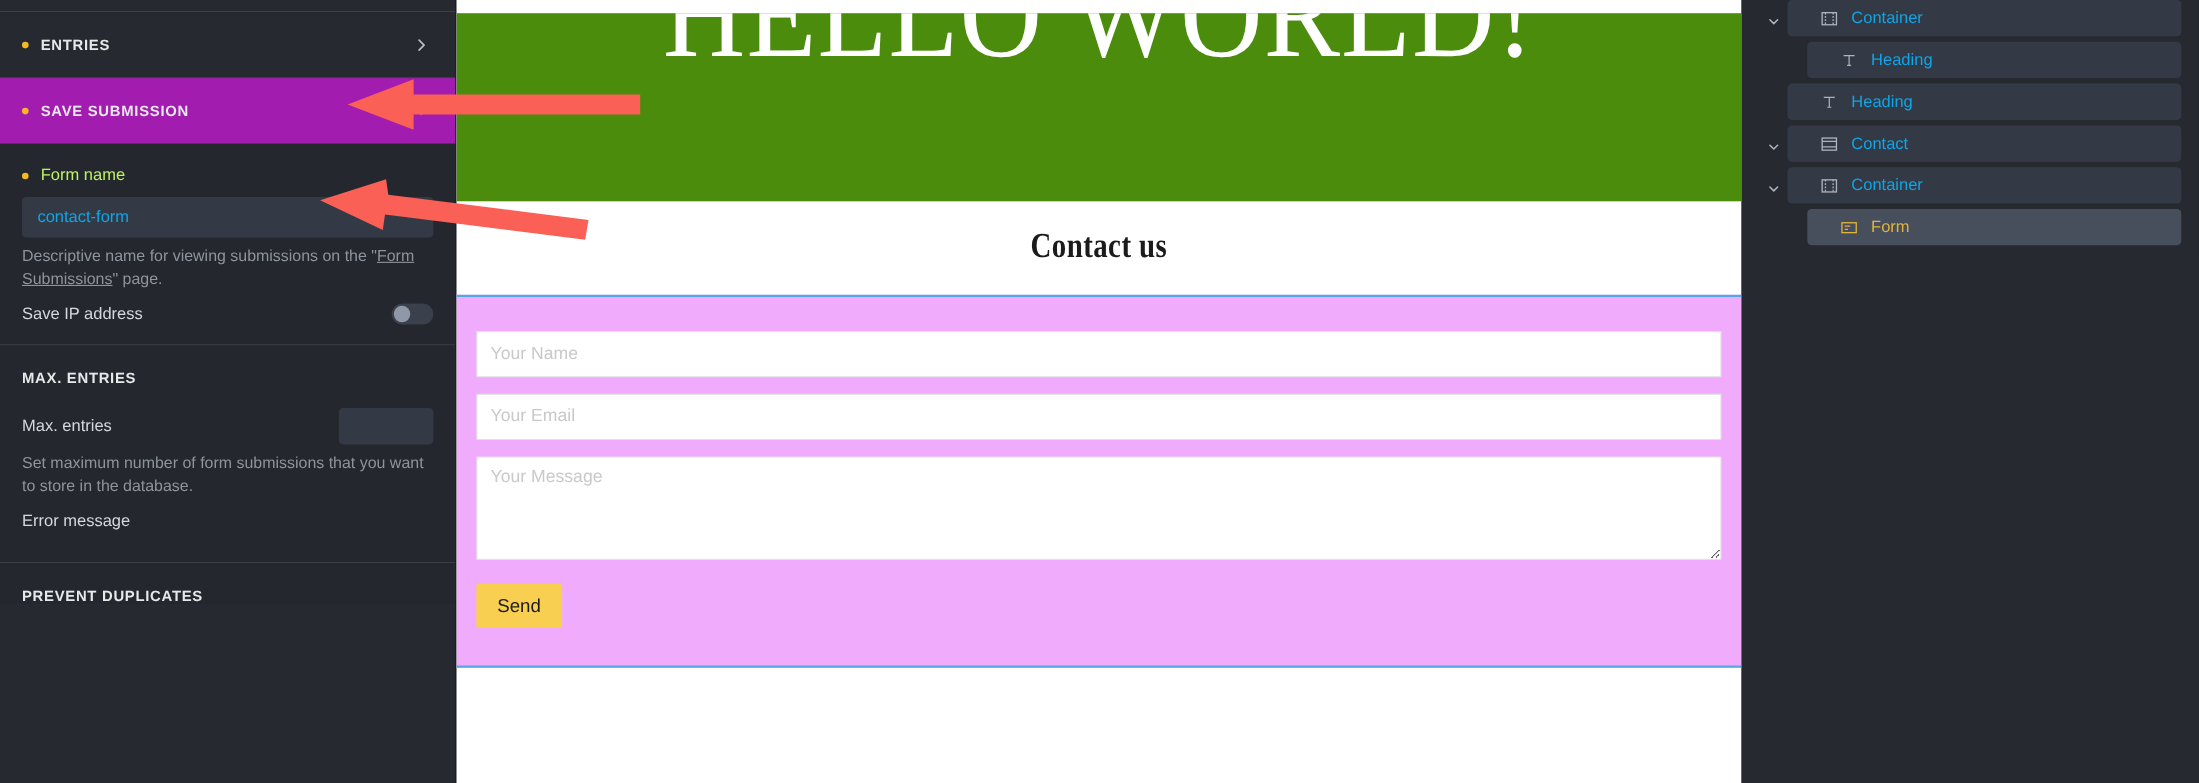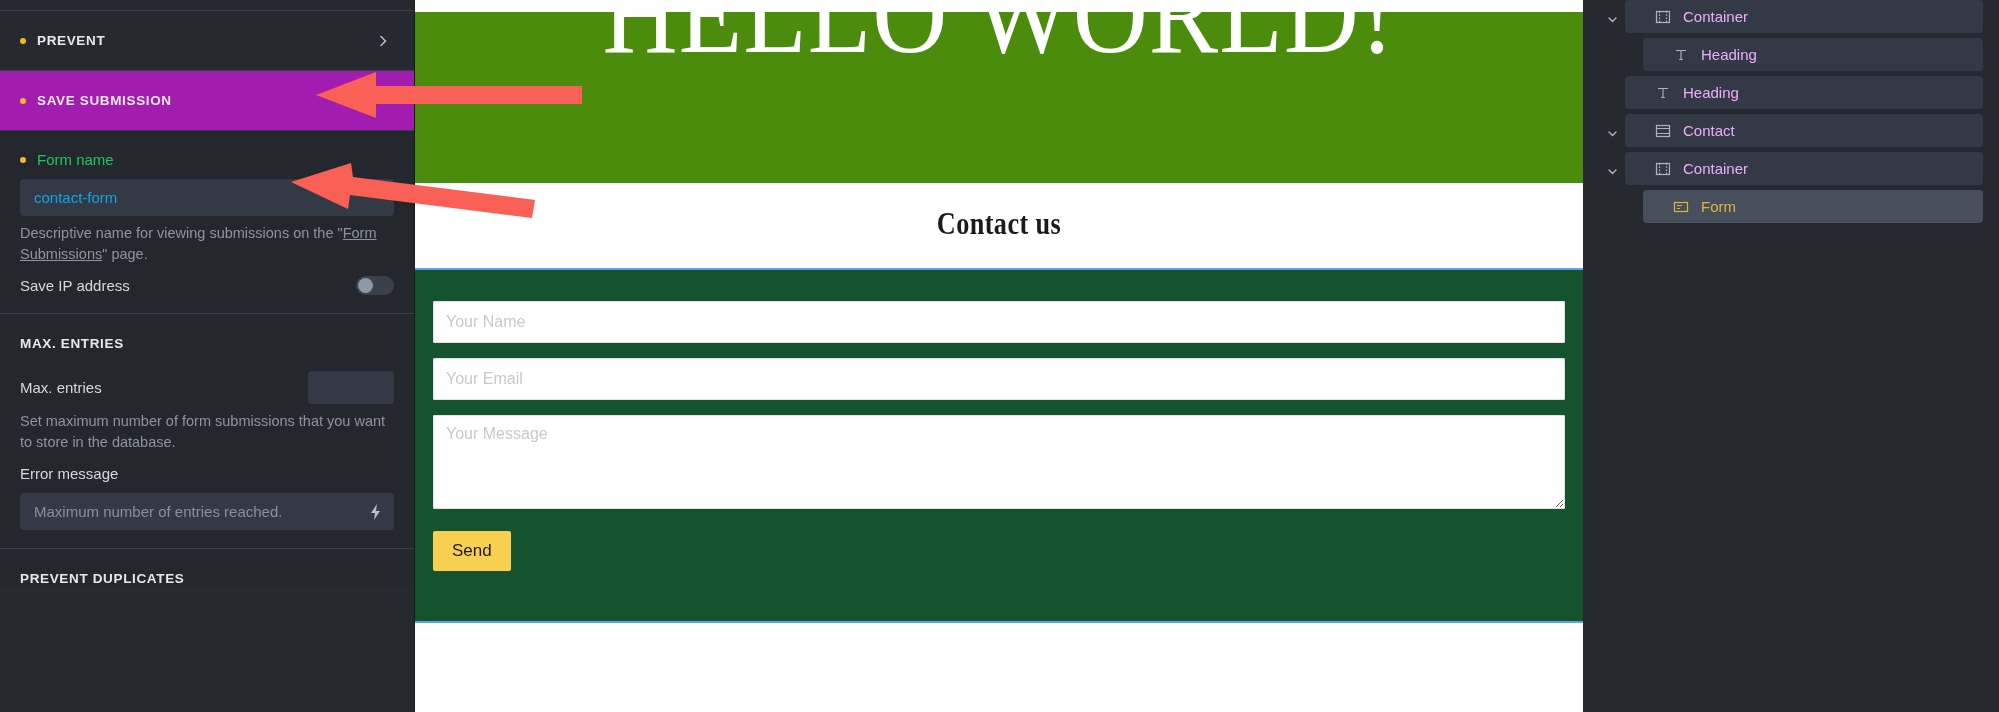--- a/index.html
+++ b/index.html
@@ -74,21 +74,21 @@
   }
   .field-label-row {
     display: flex; align-items: center;
     margin-bottom: 11px;
   }
   .fl-dot {
     width: 6px; height: 6px; border-radius: 50%;
     background: #f5b921; margin-right: 11px; flex: 0 0 6px;
   }
   .field-label {
-    color: #22c55e;
+    color: #bef264;
     font-size: 15px;
   }
   .text-input {
     width: 100%;
     height: 37px;
     background: #343a45;
     border: none;
     border-radius: 4px;
     color: #0ea5e9;
     font-size: 15px;
@@ -187,22 +187,22 @@
     font-family: "Liberation Serif", "DejaVu Serif", serif;
     font-size: 32px;
     color: #1b1b1b;
     font-weight: bold;
     transform: scaleX(0.82);
     letter-spacing: 0.5px;
   }
   .form-wrap {
     border: 2px solid #55a7e8;
     border-left: none; border-right: none;
-    padding: 31px 18px 50px 18px;
-    background: #14532d;
+    padding: 31px 18px 34px 18px;
+    background: #f0abfc;
   }
   .f-input {
     display: block;
     width: 100%;
     height: 42px;
     border: 1px solid #e2e2e2;
     background: #fff;
     font-size: 16px;
     font-family: "Liberation Sans", sans-serif;
     color: #333;
@@ -266,21 +266,21 @@
     color: #aeb4be;
   }
   .layer-icon {
     width: 24px; flex: 0 0 24px;
     display: flex; align-items: center; justify-content: center;
     color: #aeb4be;
     margin-right: 8px;
   }
   .layer-icon svg { display: block; }
   .layer-label {
-    color: #f0abfc;
+    color: #0ea5e9;
     font-size: 15px;
   }
   .layer-row.form-row .layer-label,
   .layer-row.form-row .layer-icon { color: #e0b33c; }
   .outdent-chev {
     width: 26px; flex: 0 0 26px;
     display: flex; align-items: center; justify-content: center;
     color: #aeb4be;
   }
   .outdent-chev svg { width: 11px; height: 11px; display:block; }
@@ -302,21 +302,21 @@
 <body>
 
 <div id="app">
 
   <aside class="left-panel">
 
     <div class="lp-topstrip"></div>
 
     <div class="section-header">
       <span class="sh-dot"></span>
-      <span class="sh-title">PREVENT</span>
+      <span class="sh-title">ENTRIES</span>
       <span class="chev">
         <svg viewBox="0 0 14 14" fill="none" stroke="currentColor" stroke-width="1.6" stroke-linecap="round" stroke-linejoin="round">
             <path d="M5 2.5 L9.5 7 L5 11.5"></path>
           </svg>
       </span>
     </div>
 
     <div class="section-header active">
       <span class="sh-dot"></span>
       <span class="sh-title">SAVE SUBMISSION</span>
@@ -351,28 +351,20 @@
       <div style="padding:0 20px;">
         <div class="row-between" style="margin-top:20px;">
           <span class="row-label">Max. entries</span>
           <input class="num-input" type="text" value="" style="">
         </div>
 
         <p class="help-text">Set maximum number of form submissions that you want to store in the database.</p>
 
         <div class="row-label" style="margin-top:13px;margin-bottom:11px;">Error message</div>
 
-        <div class="input-with-icon">
-          <input class="text-input" type="text" placeholder="Maximum number of entries reached." style="">
-          <span class="bolt">
-            <svg viewBox="0 0 13 16" fill="currentColor">
-                <path d="M8 0 L2 9 H6 L5 16 L11 7 H7 Z"></path>
-              </svg>
-          </span>
-        </div>
       </div>
     </div>
 
     <div style="background:#24272d;">
       <div class="sub-head">PREVENT DUPLICATES</div>
     </div>
   </aside>
 
   <main class="canvas">
 

